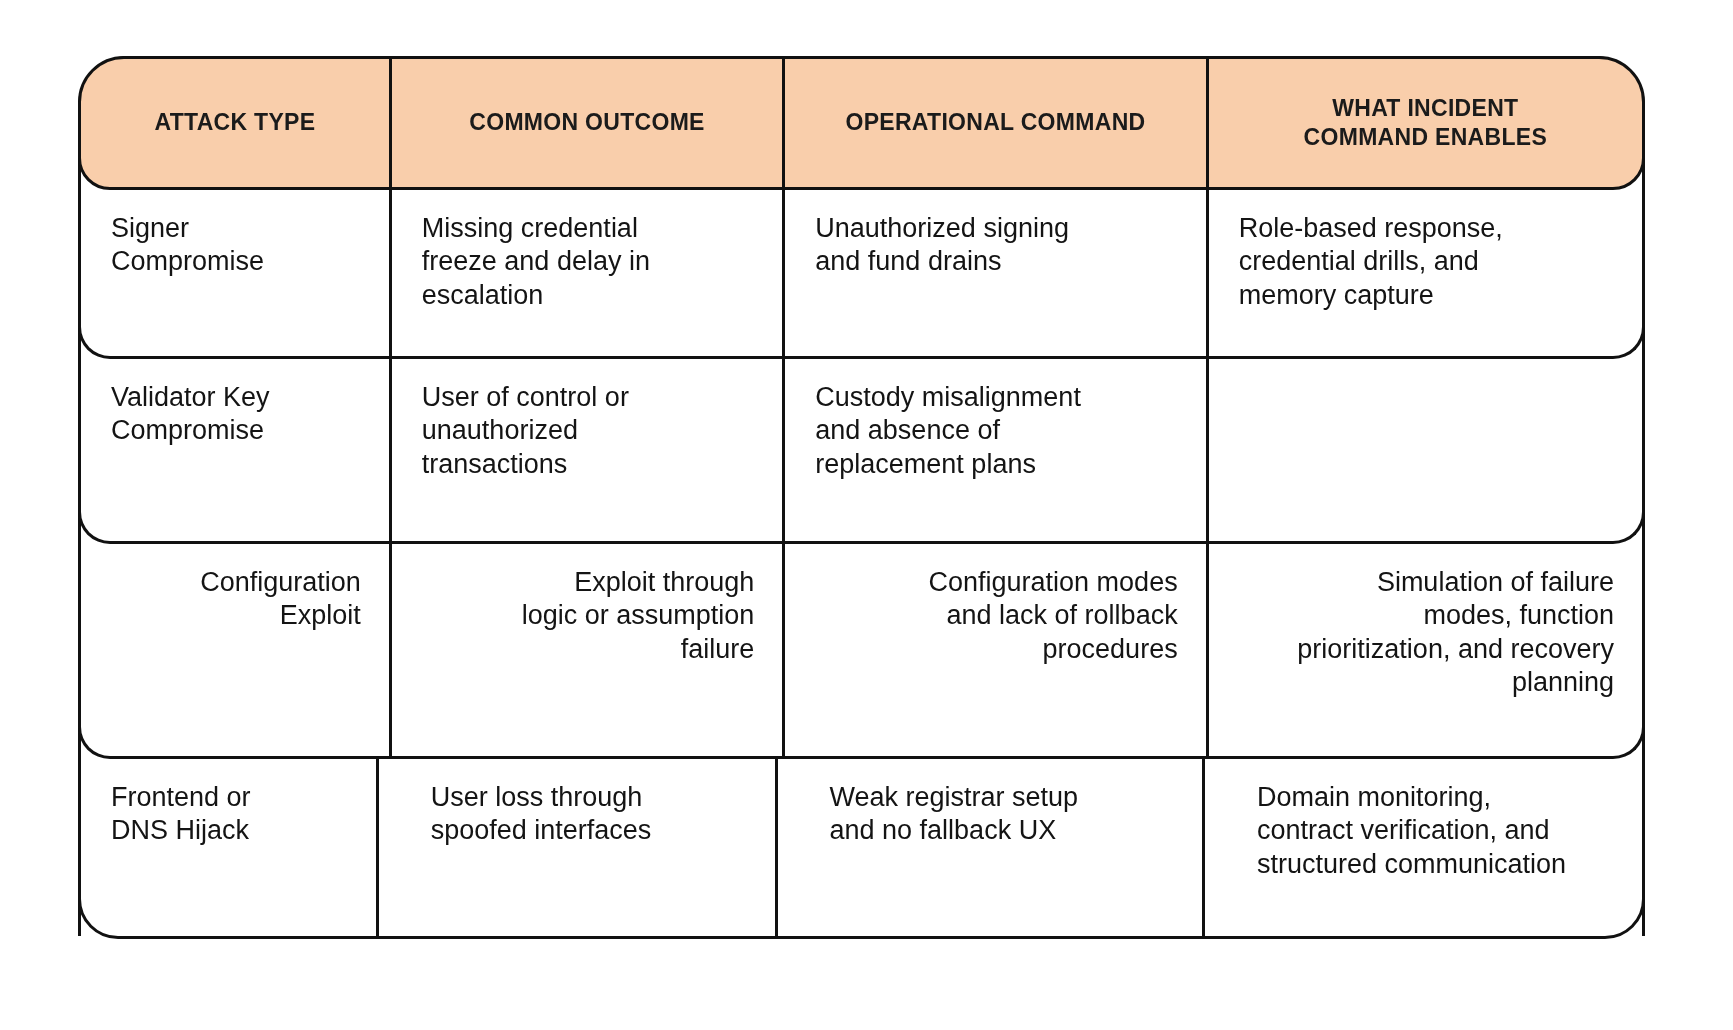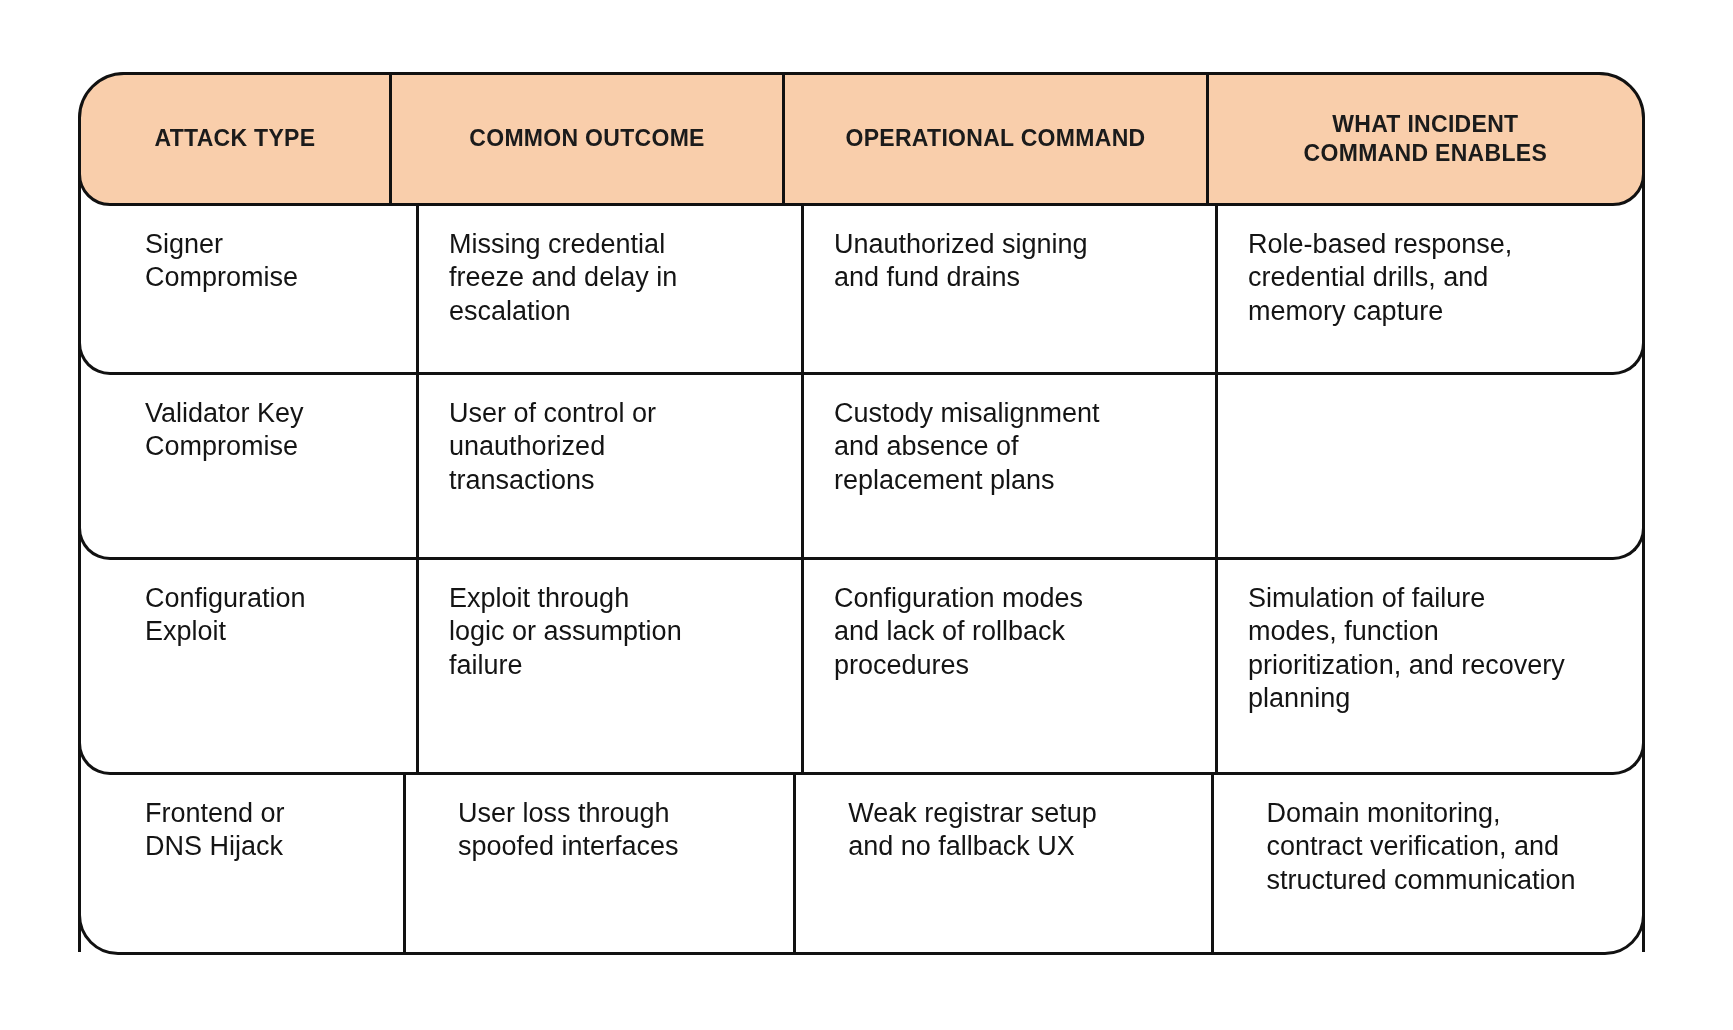--- a/index.html
+++ b/index.html
@@ -8,21 +8,21 @@
     position: relative;
     width: 1733px;
     height: 1030px;
     background: #ffffff;
     font-family: "Liberation Sans", "DejaVu Sans", sans-serif;
     color: #141414;
   }
   .table {
     position: absolute;
     left: 78px;
-    top: 72px;
+    top: 56px;
     width: 1567px;
     height: 883px;
     border: 3px solid #111111;
     border-radius: 50px 50px 40px 40px;
     background: #ffffff;
     display: flex;
     flex-direction: column;
   }
   .grid-row {
     display: grid;
@@ -45,29 +45,28 @@
     line-height: 1.28;
     letter-spacing: 0.3px;
     color: #1b1b1b;
     white-space: pre-line;
     padding: 8px 14px;
   }
   .body-row {
     margin: 0 -3px;
     border-left: 3px solid #111111;
     border-right: 3px solid #111111;
-    padding-left: 34px;
   }
   .body-row.with-separator {
     border-bottom: 3px solid #111111;
     border-radius: 0 0 32px 32px;
   }
   .row-1 { min-height: 169px; }
   .row-2 { min-height: 185px; }
-  .row-3 { min-height: 215px; }
+  .row-3 { min-height: 215px; text-align: right; }
   .row-4 { flex: 1; gap: 22px; }
   .cell {
     font-size: 27px;
     line-height: 1.24;
     color: #141414;
     padding: 22px 28px 20px 30px;
     white-space: pre-line;
   }
   .header-cell.colsep, .cell.colsep { border-right: 3px solid #111111; }
 </style>

